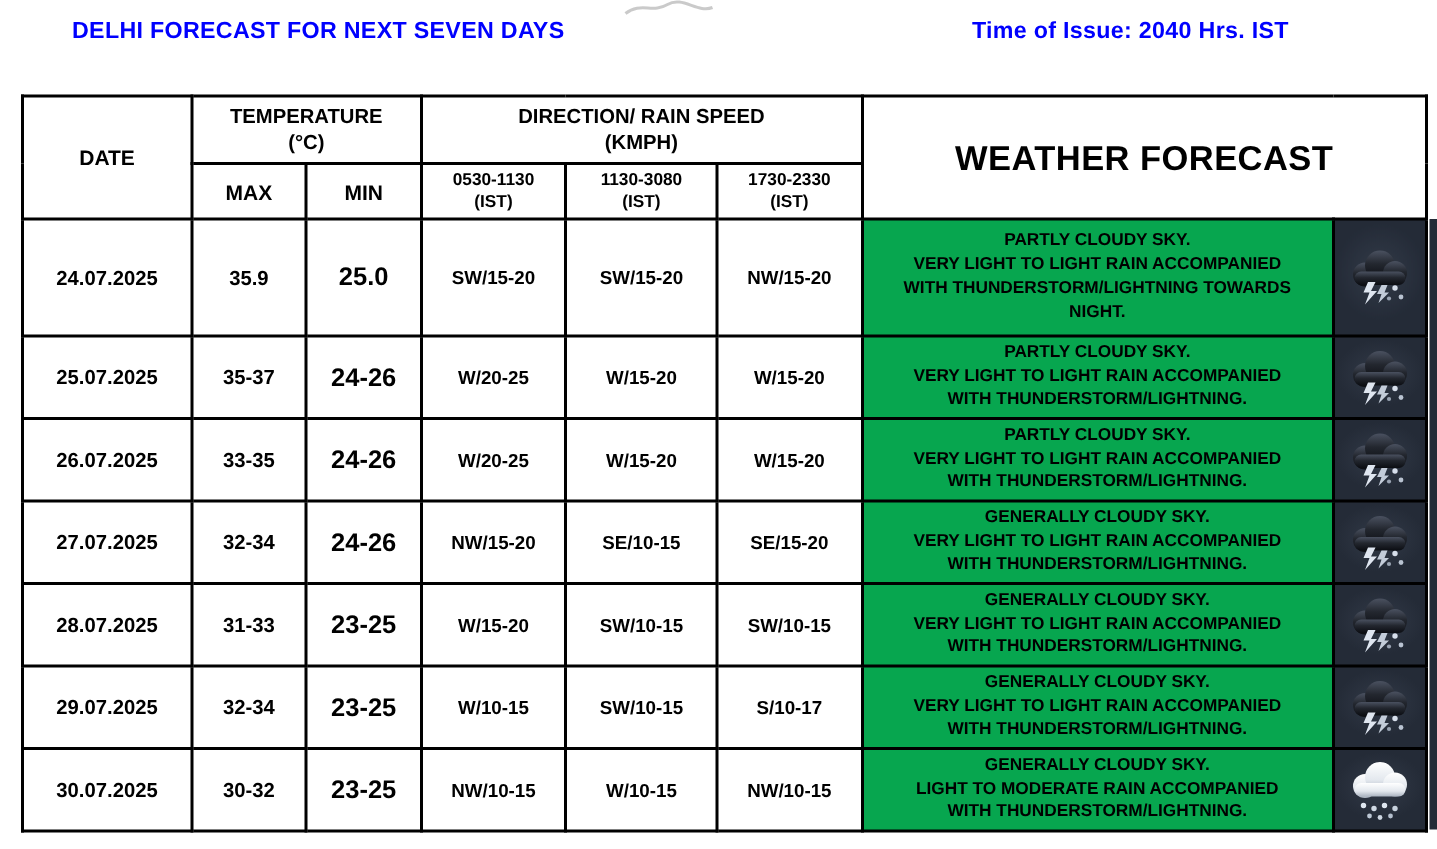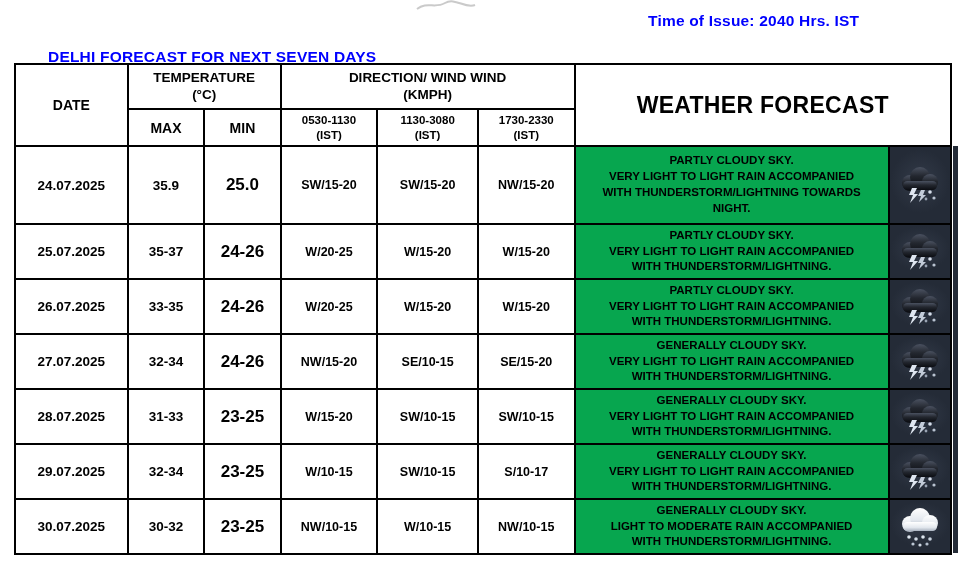--- a/index.html
+++ b/index.html
@@ -11,21 +11,21 @@
     --border:#000000;
   }
   *{box-sizing:border-box;}
   html,body{margin:0;padding:0;}
   body{
     width:958px;height:566px;position:relative;background:#ffffff;overflow:hidden;
     font-family:"Liberation Sans", sans-serif;-webkit-font-smoothing:antialiased;
   }
   .page-title{
     position:absolute;left:48px;top:12px;
-    color:var(--title-blue);font-size:15.5px;font-weight:bold;letter-spacing:.2px;margin-top:36px;
+    color:var(--title-blue);font-size:15.5px;font-weight:bold;letter-spacing:.2px;
   }
   .issue-time{
     position:absolute;left:648px;top:12px;
     color:var(--title-blue);font-size:15.5px;font-weight:bold;letter-spacing:.2px;
   }
   .logo-fragment{position:absolute;left:415px;top:0;}
   table.forecast{
     position:absolute;left:14px;top:63px;width:938px;
     border-collapse:collapse;table-layout:fixed;
   }
@@ -84,21 +84,21 @@
       <col style="width:62px">
   </colgroup>
   <thead>
     <tr class="hrow1">
       <th class="h-date" rowspan="2">DATE</th>
       <th class="h-main" colspan="2">
         <span>TEMPERATURE</span><br>
         <span>(°C)</span>
       </th>
       <th class="h-main" colspan="3">
-        <span>DIRECTION/ WIND WIND</span><br>
+        <span>DIRECTION/ RAIN SPEED</span><br>
         <span>(KMPH)</span>
       </th>
       <th class="h-forecast" rowspan="2" colspan="2">WEATHER FORECAST</th>
     </tr>
     <tr class="hrow2">
       <th class="h-max">MAX</th>
       <th class="h-min">MIN</th>
       <th class="h-time">
         <span>0530-1130</span><br>
         <span>(IST)</span>

